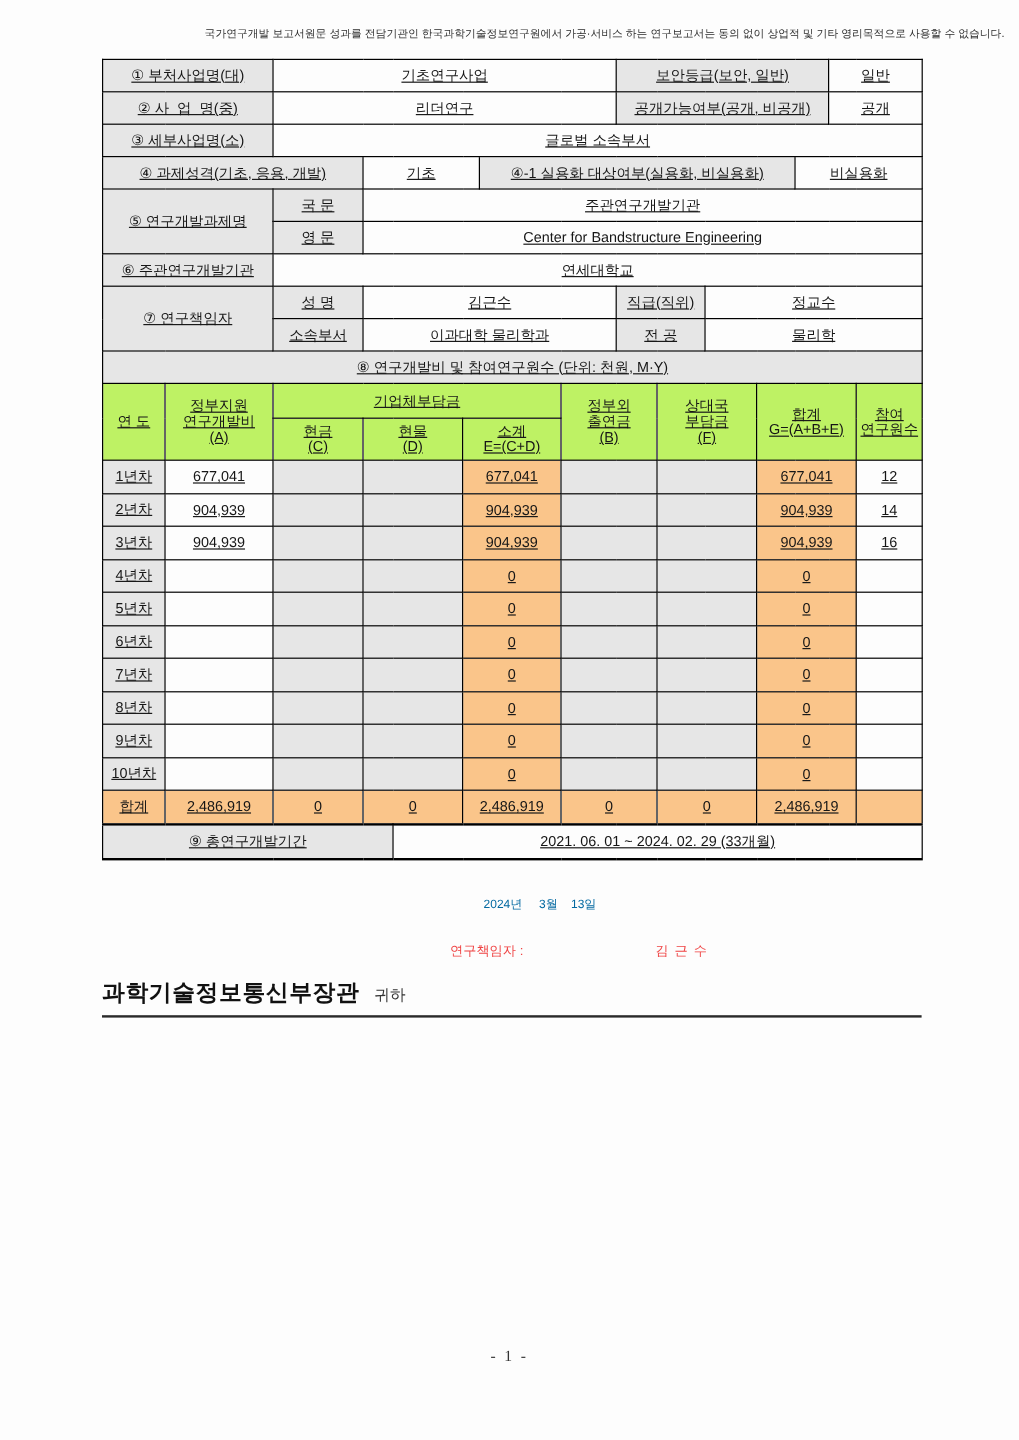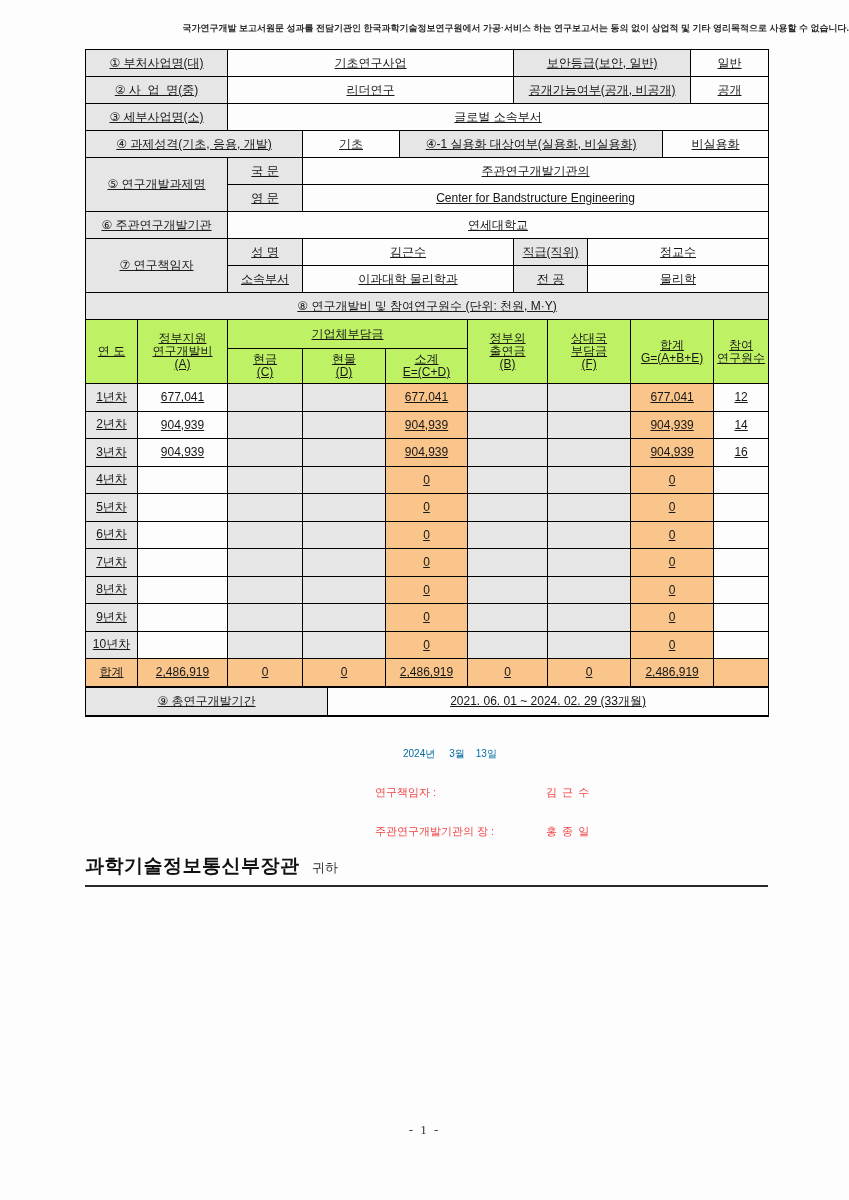--- a/index.html
+++ b/index.html
@@ -1,21 +1,21 @@
 <!DOCTYPE html>
 <html><head>
 <meta charset="utf-8">
 <style>
   html,body{margin:0;padding:0;}
   body{
     width:849px;height:1200px;position:relative;background:#fdfdfd;
     font-family:"Liberation Sans","DejaVu Sans",sans-serif;color:#1a1a1a;
   }
   .disclaimer{
-    padding:22px 0 0 0;text-align:right;font-size:9px;font-weight:700;color:#2b2b2b;
+    padding:22px 12px 0 0;text-align:right;font-size:9px;font-weight:400;color:#2b2b2b;
     letter-spacing:0px;
   }
   .content{width:683px;margin:0 auto 0 85px;}
   .doc-title{
     margin-top:56px;text-align:center;font-size:28px;font-weight:700;
     letter-spacing:2px;color:#111;
   }
   table.main{
     border-collapse:collapse;table-layout:fixed;width:683px;margin-top:14px;text-decoration:underline;
   }
@@ -103,21 +103,21 @@
     <tr>
       <td class="label" colspan="3">④ 과제성격(기초, 응용, 개발)</td>
       <td colspan="3">기초</td>
       <td class="ilabel" colspan="6">④-1 실용화 대상여부(실용화, 비실용화)</td>
       <td colspan="3">비실용화</td>
     </tr>
 
     <tr>
       <td class="label" colspan="2" rowspan="2">⑤ 연구개발과제명</td>
       <td class="ilabel">국 문</td>
-      <td colspan="12">주관연구개발기관의</td>
+      <td colspan="12">주관연구개발기관</td>
     </tr>
     <tr>
       <td class="ilabel">영 문</td>
       <td colspan="12">Center for Bandstructure Engineering</td>
     </tr>
 
     <tr>
       <td class="label" colspan="2">⑥ 주관연구개발기관</td>
       <td colspan="13">연세대학교</td>
     </tr>
@@ -300,24 +300,20 @@
     </table>
 
 
   <div class="date-line">2024년     3월    13일</div>
 
   <div class="sig-line">
     <span class="sig-label">연구책임자 :</span>
     <span class="sig-name">김 근 수</span>
   </div>
 
-  <div class="sig-line">
-    <span class="sig-label">주관연구개발기관의 장 :</span>
-    <span class="sig-name">홍 종 일</span>
-  </div>
 
   <div class="recipient-line">
     <span class="recipient">과학기술정보통신부장관</span>
     <span class="recipient-suffix">귀하</span>
   </div>
 
 </div>
 
 <div class="page-number">- 1 -</div>
 

